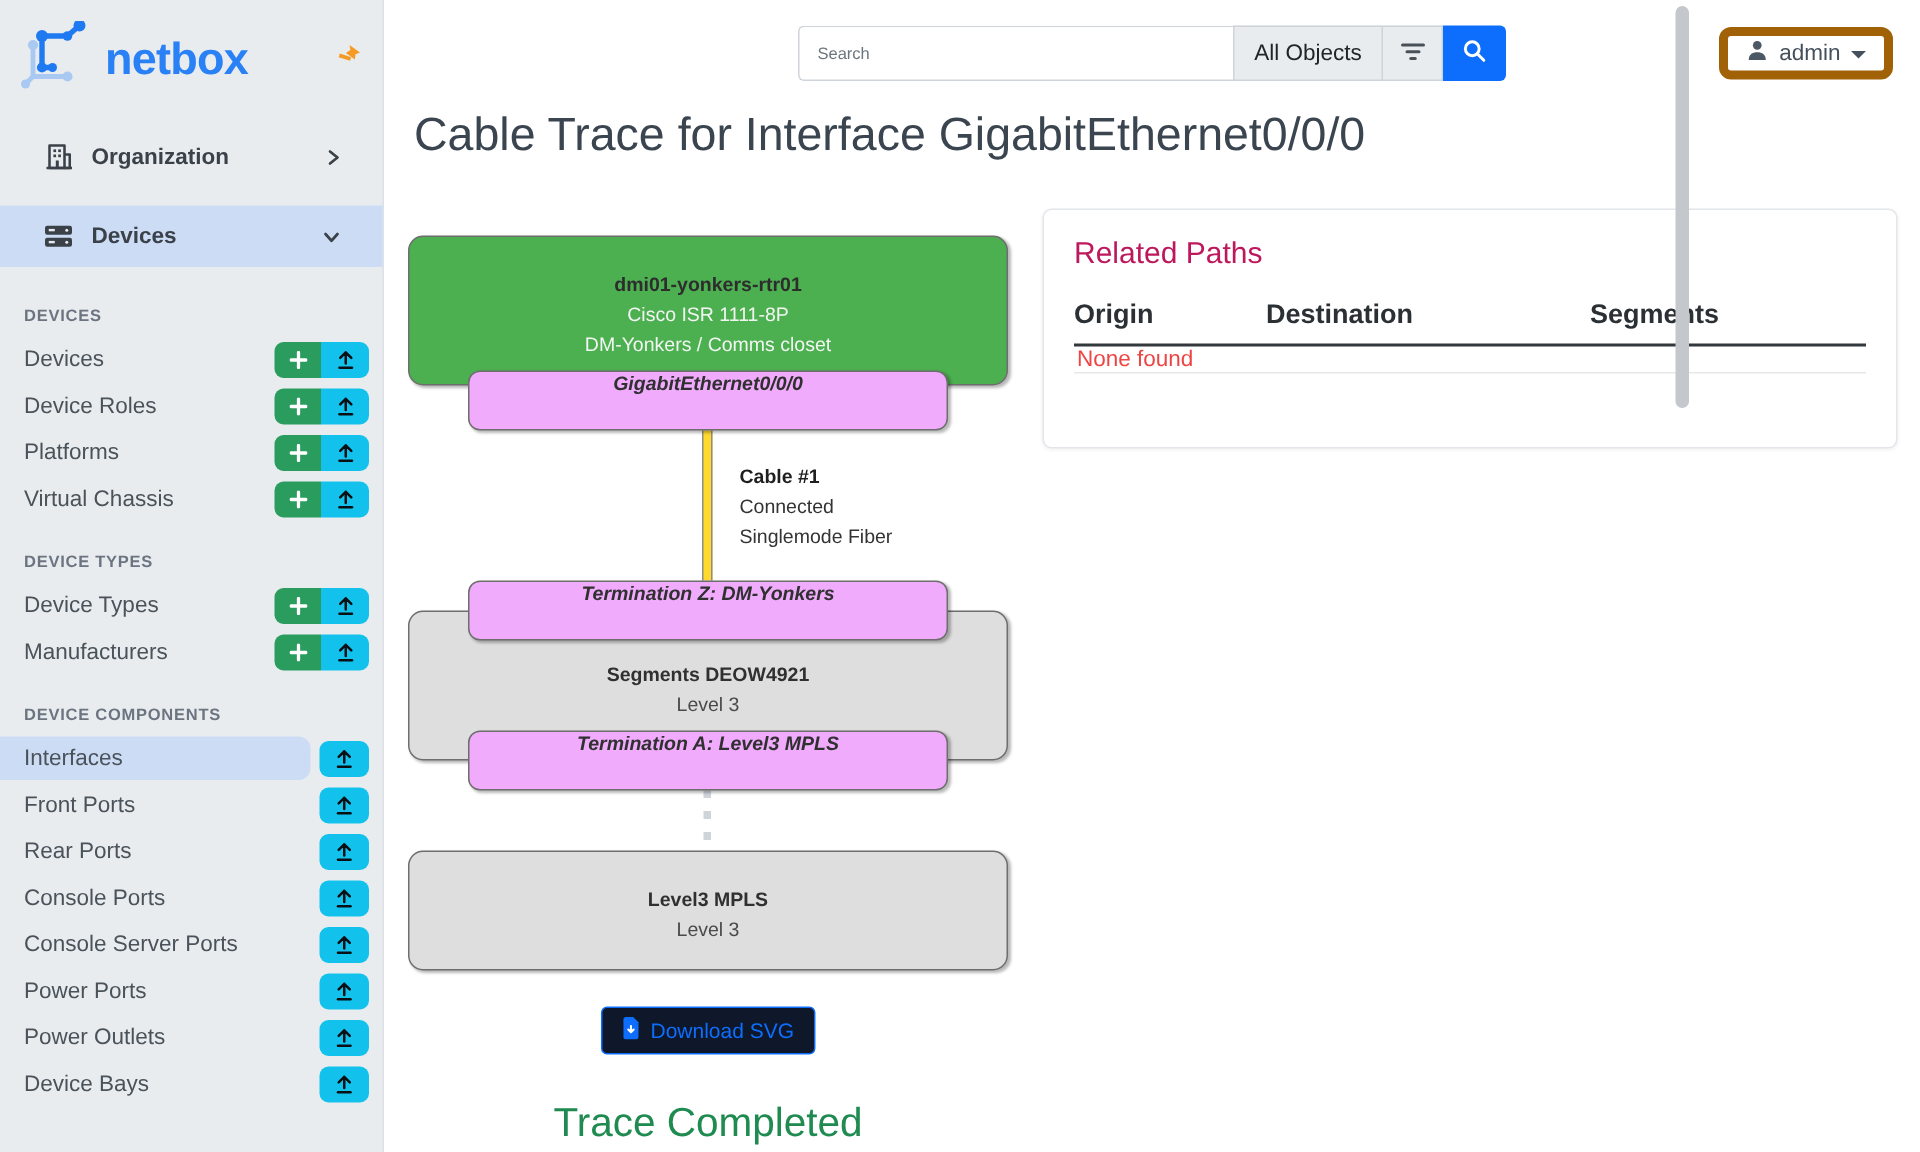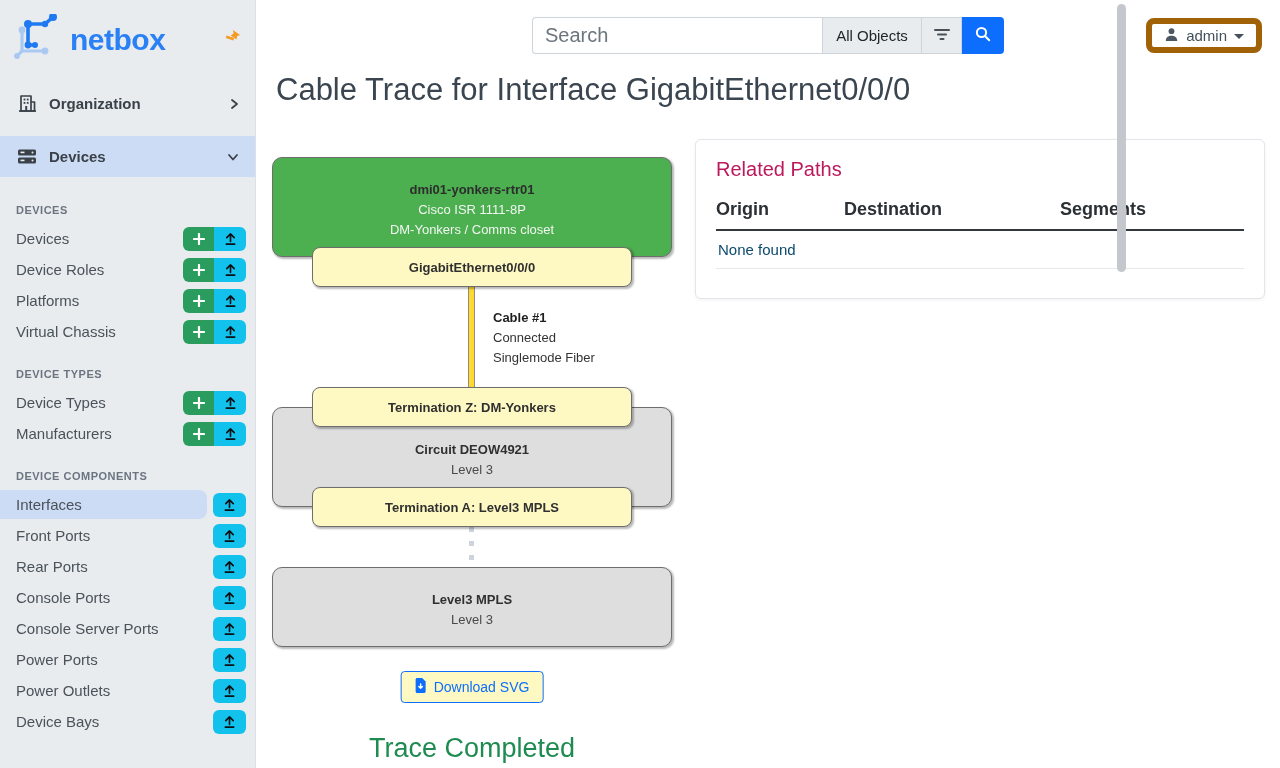--- a/index.html
+++ b/index.html
@@ -9,21 +9,21 @@
 
   
   .sidebar { position:absolute; left:0; top:0; width:256px; height:768px;
              background:#e9ecef; border-right:1px solid #dde1e5; }
   .brand-row { display:flex; align-items:center; padding:14px 14px 10px 12px; }
   .brand-logo { flex:0 0 auto; }
   .brand-word { font-size:30px; font-weight:700; color:#2a80f5; letter-spacing:-0.5px; margin-left:8px; }
   .pin { margin-left:auto; }
 
   .nav-row { position:relative; display:flex; align-items:center; height:41px;
-             padding:0 16px; cursor:pointer; margin-top:8px;text-align:center; }
+             padding:0 28px; cursor:pointer; margin-top:8px;text-align:center; }
   .nav-row.active { background:#cddcf5; margin-top:12px; }
   .nav-icon { width:22px; display:flex; justify-content:center; }
   .nav-label { font-size:15px; font-weight:700; color:#3a4149; margin-left:11px; }
   .nav-chev { margin-left:auto; display:flex; }
 
   .side-body { padding:6px 0 0 0; }
   .side-section-title { font-size:11px; font-weight:700; color:#6b7480;
                         letter-spacing:.5px; padding:0 16px; margin:21px 0 7px; }
   .side-item { position:relative; display:flex; align-items:center; height:31px; cursor:pointer; }
   .active-pill { position:absolute; left:0; top:1px; width:207px; height:29px;
@@ -34,21 +34,21 @@
                      justify-content:center; cursor:pointer; }
   .btn-add { width:31px; background:#2a9c5e; border-radius:6px 0 0 6px; }
   .btn-import { width:32px; background:#13c2ec; border-radius:0 6px 6px 0; }
   .btn-import.solo { width:33px; border-radius:6px; }
 
   
   .main { position:absolute; left:256px; top:0; width:1024px; height:768px; background:#fff; }
 
   .search-group { position:absolute; left:276px; top:17px; height:37px; display:flex; }
   .search-input { width:290px; height:37px; border:1px solid #ced4da; border-right:none;
-                  border-radius:4px 0 0 4px; padding:0 12px; font-size:20px; color:#0f766e;
+                  border-radius:4px 0 0 4px; padding:0 12px; font-size:11px; color:#0f766e;
                   font-family:inherit; outline:none; }
   .search-input::placeholder { color:#6c757d; }
   .scope-select { width:100px; height:37px; background:#e9ecef; border:1px solid #ced4da;
                   font-size:15px; color:#212529; font-family:inherit; cursor:pointer; }
   .filter-btn { width:40px; height:37px; background:#e9ecef; border:1px solid #ced4da;
                 border-left:none; cursor:pointer; display:flex; align-items:center; justify-content:center; }
   .search-btn { width:42px; height:37px; background:#0d6efd; border:none;
                 border-radius:0 4px 4px 0; cursor:pointer; display:flex; align-items:center; justify-content:center; }
 
   .user-btn { position:absolute; right:18px; top:18px; height:35px; padding:0 12px;
@@ -64,54 +64,54 @@
   
   .trace { position:absolute; left:16px; top:157px; width:400px; height:624px; }
   .tbox { position:absolute; text-align:center; border:1px solid #6e6e6e;
           box-shadow:1.5px 1.5px 2px rgba(0,0,0,.28); }
   .tbox .t-title { font-size:13px; font-weight:700; color:#303030; }
   .tbox .t-sub { font-size:13px; color:#4a4a4a; }
   .box-device { left:0; top:0; width:400px; height:100px; background:#4caf50;
                 border-radius:10px; padding-top:22px; line-height:20px; z-index:1; }
   .box-device .t-title { color:#2d2d2d; }
   .box-device .t-sub { color:#f2f6f2; }
-  .box-small { width:320px; height:40px; left:40px; background:#fef9c3; border-radius:8px;
-               display:flex; align-items:center; justify-content:center; z-index:3; }
+  .box-small { width:320px; height:40px; left:40px; background:#f0abfc; border-radius:8px;
+               display:flex; align-items:flex-start; justify-content:center; z-index:3;font-style:italic; }
   .box-big { left:0; width:400px; background:#dedede; border-radius:10px; z-index:2;
              line-height:20px; }
   .box-interface { top:90px; }
   .box-term-z { top:230px; }
   .box-circuit { top:250px; height:100px; padding-top:32px; }
   .box-term-a { top:330px; }
   .box-farend { top:410px; height:80px; padding-top:22px; }
 
   .cable-line { position:absolute; left:196px; top:130px; width:7px; height:100px;
                 background:#ffd92e; border-left:1px solid #8d8d8d; border-right:1px solid #8d8d8d; z-index:0; }
   .cable-labels { position:absolute; left:221px; top:151px; line-height:20px; font-size:13px;
                   color:#333; text-align:left; z-index:4; }
   .cable-labels .t-title { font-size:13px; font-weight:700; color:#1f1f1f; }
   .dash-line { position:absolute; left:197px; top:370px; width:5px; height:38px;
                background:repeating-linear-gradient(to bottom,#ced4da 0 5px,transparent 5px 14px); }
 
   .download-btn { position:absolute; left:50%; top:514px; transform:translateX(-50%);
-                  display:flex; align-items:center; gap:7px; background:#fef9c3;
+                  display:flex; align-items:center; gap:7px; background:#0f172a;
                   border:1px solid #0d6efd; border-radius:4px; padding:6px 13px;
                   font-size:14px; color:#0d6efd; cursor:pointer; font-family:inherit; white-space:nowrap; }
   .trace-status { position:absolute; left:0; top:576px; width:100%; text-align:center;
                   font-size:27px; color:#1f8b51; }
 
   
   .paths-card { position:absolute; left:439px; top:139px; width:570px; height:160px;
                 background:#fff; border:1px solid #e3e6ea; border-radius:6px;
                 box-shadow:0 1px 3px rgba(0,0,0,.06); padding:18px 20px; }
   .paths-title { font-size:20px; color:#be185d; font-weight:400; margin-bottom:18px; }
   .paths-head { display:grid; grid-template-columns:128px 216px 1fr; padding-bottom:9px;
                 border-bottom:2px solid #33383d; }
   .paths-head div { font-size:18px; font-weight:700; color:#2b3035; }
-  .paths-empty { padding:10px 2px; font-size:15px; color:#0c4a6e;
+  .paths-empty { padding:0 2px; font-size:15px; color:#ef4444;
                  border-bottom:1px solid #e6e8ea; }
 
   
   .scroll-thumb { position:absolute; right:2px; top:4px; width:9px; height:268px;
                   background:#c4c8cc; border-radius:5px; }
 </style>
 </head>
 <body>
 
 <div class="stage">
@@ -466,21 +466,21 @@
         <div class="t-title">Cable #1</div>
         <div>Connected</div>
         <div>Singlemode Fiber</div>
       </div>
 
       <div class="tbox box-small box-term-z">
         <span class="t-title">Termination Z: DM-Yonkers</span>
       </div>
 
       <div class="tbox box-big box-circuit">
-        <div class="t-title">Circuit DEOW4921</div>
+        <div class="t-title">Segments DEOW4921</div>
         <div class="t-sub">Level 3</div>
       </div>
 
       <div class="tbox box-small box-term-a">
         <span class="t-title">Termination A: Level3 MPLS</span>
       </div>
 
       <div class="dash-line"></div>
 
       <div class="tbox box-big box-farend">

